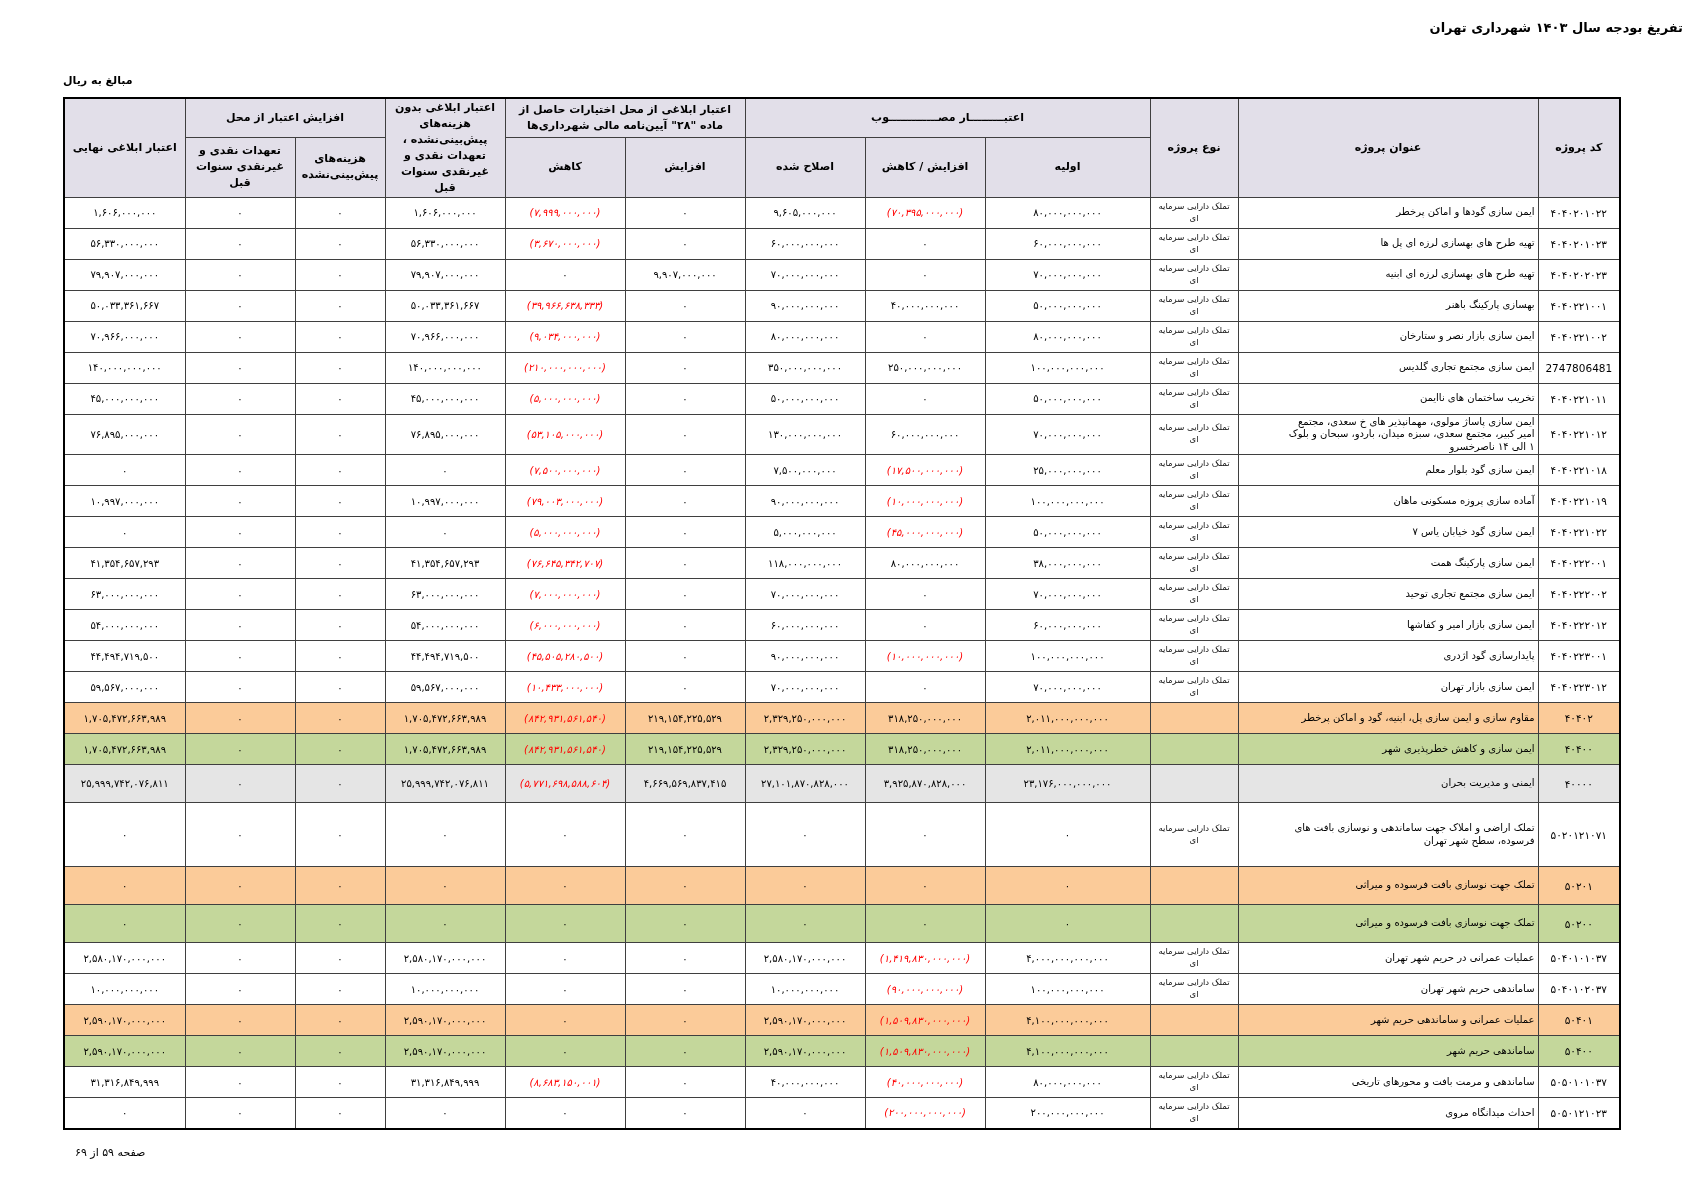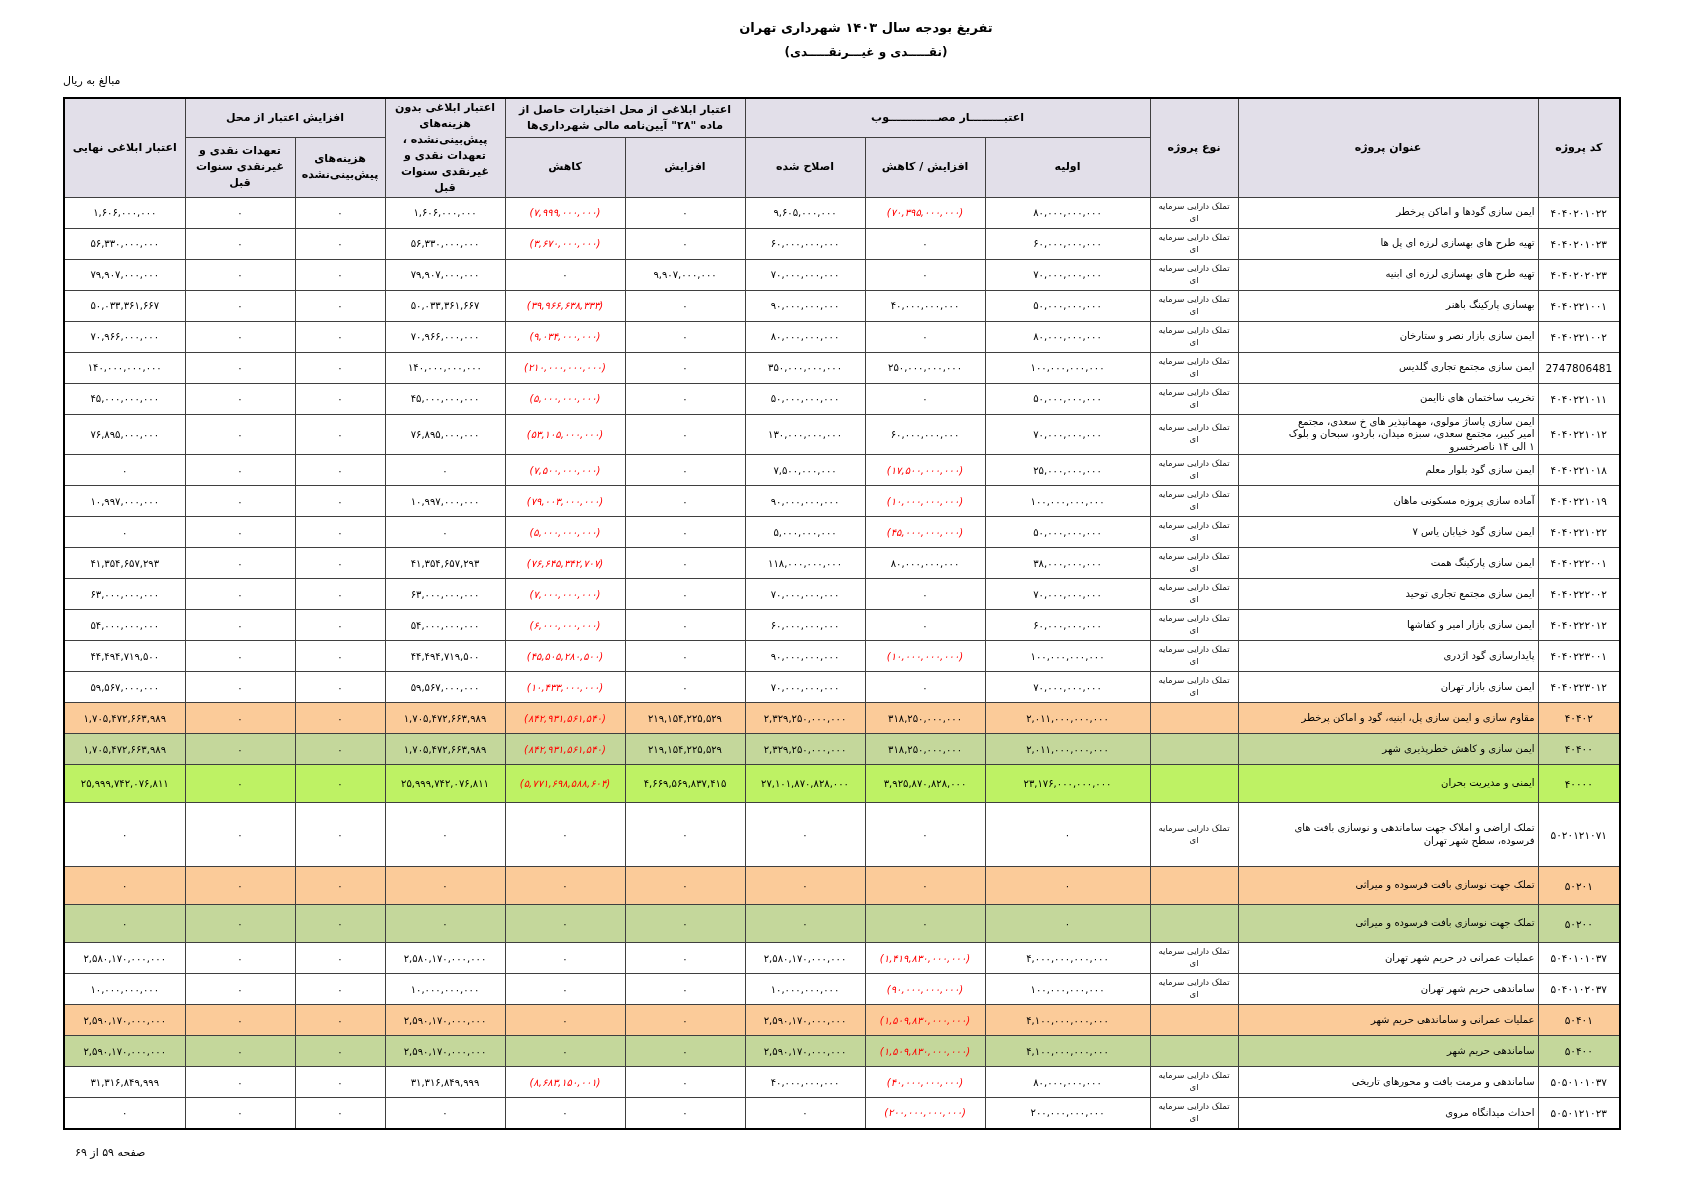--- a/index.html
+++ b/index.html
@@ -9,27 +9,27 @@
     font-family: "DejaVu Sans", sans-serif;
   }
   .page {
     position: relative;
     width: 1683px;
     height: 1190px;
     background: #ffffff;
     direction: rtl;
     overflow: hidden;
   }
-  .titles { position: absolute; top: 20px; left: 1px; right: 0; text-align: center; padding-left: 48px; }
+  .titles { position: absolute; top: 20px; left: 1px; right: 0; text-align: right; padding-left: 48px; }
   .t1 { font-size: 13px; font-weight: bold; margin-bottom: 10px; }
   .t2 { font-size: 12.5px; font-weight: bold; margin-bottom: 10px; }
   .t3 { font-size: 12px; font-weight: bold; }
   .logo-wrap { position: absolute; top: 8px; left: 1448px; width: 120px; text-align: center; direction: rtl; }
   .logo-caption { font-size: 7.5px; color: #1c1c1c; line-height: 1.4; }
-  .unit-note { position: absolute; top: 74px; left: 63px; font-size: 11px; font-weight: normal; }
+  .unit-note { position: absolute; top: 74px; left: 63px; font-size: 11px; font-weight: bold; }
   .footer-note { position: absolute; top: 1146px; left: 63px; font-size: 11px; margin-left: 12px; }
 
   table.budget-table {
     position: absolute;
     top: 97px;
     left: 63px;
     border-collapse: collapse;
     table-layout: fixed;
     width: 1556px;
     border: 2px solid #000;
@@ -53,31 +53,30 @@
   tbody tr { height: 31px; }
   tbody tr.mid { height: 38px; }
   tbody tr.tall { height: 64px; }
   td.code-cell { font-size: 10.5px; text-align: center; direction: ltr; }
   td.title-cell { font-size: 10px; text-align: right; line-height: 1.25; padding-left: 48px; }
   td.type-cell { font-size: 8.5px; text-align: center; line-height: 1.4; color: #111; }
   td.num { font-size: 10px; text-align: center; direction: ltr; white-space: nowrap; }
   td.num.neg { color: #FF0000; font-style: italic; }
   tr.hl-orange td { background: #FBCB99; }
   tr.hl-green td { background: #C4D79B; }
-  tr.hl-yellow td { background: #bef264; }
+  tr.hl-yellow td { background: #e5e5e5; }
 </style>
 </head>
 <body>
 
 <div class="page">
 
 
   <div class="titles">
     <div class="t1">تفریغ بودجه سال ۱۴۰۳ شهرداری تهران</div>
-    <div class="t3">(نقـــــدی و غیـــرنقـــــدی)</div>
   </div>
 
   <div class="unit-note">مبالغ به ریال</div>
 
   <table class="budget-table">
     <colgroup>
       <col style="width:82px">
         <col style="width:300px">
         <col style="width:88px">
       <col style="width:165px">

